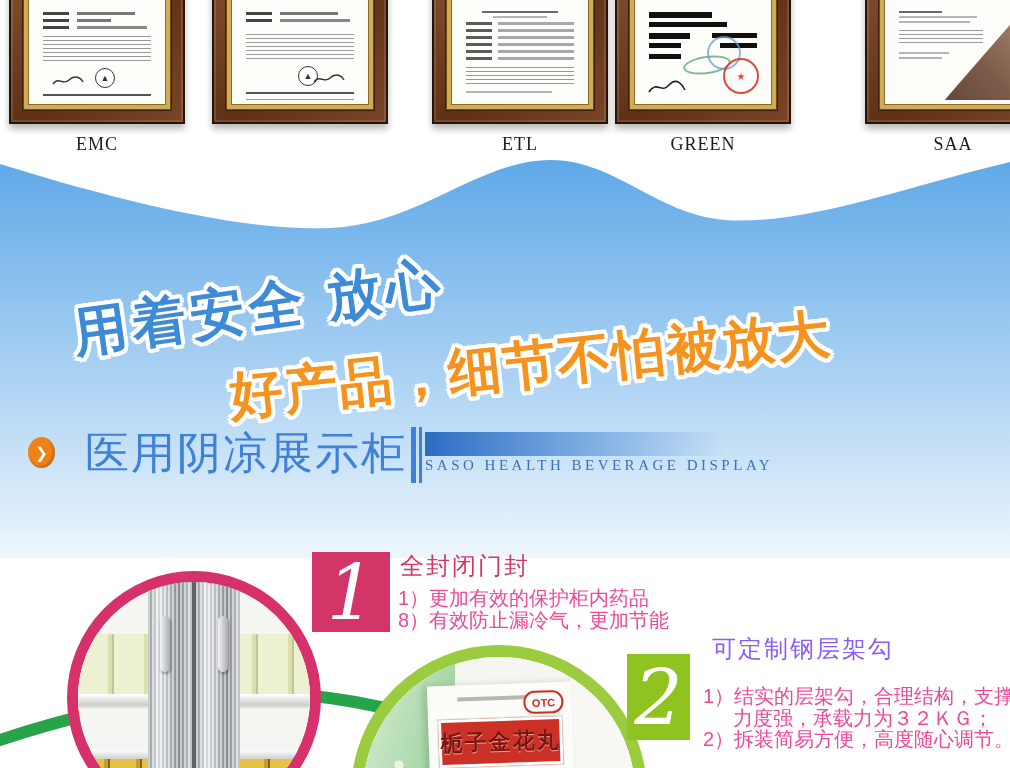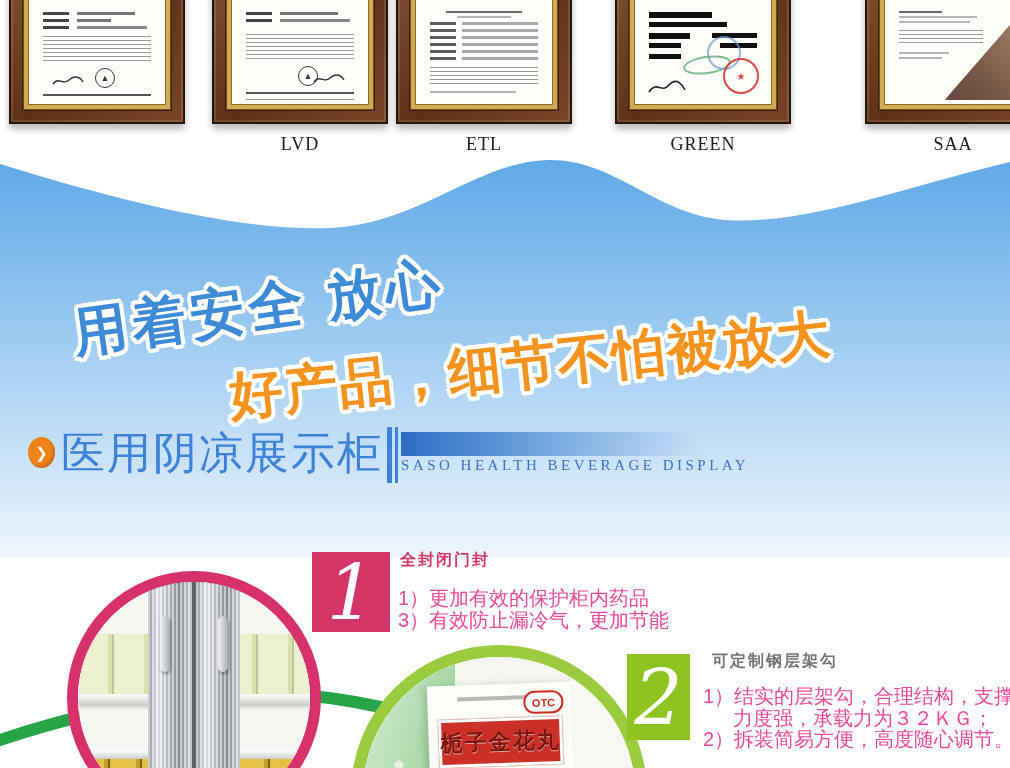--- a/index.html
+++ b/index.html
@@ -68,38 +68,38 @@
   .headline-blue{position:absolute;left:72px;top:272px;z-index:3;transform:rotate(-8deg);
     font-size:54px;font-weight:bold;letter-spacing:5px;color:#3d8ad6;white-space:nowrap;}
   .headline-orange{position:absolute;left:228px;top:330px;z-index:3;transform:rotate(-6deg);
     font-size:53px;font-weight:bold;letter-spacing:2px;color:#f6921e;white-space:nowrap;}
 
   
   .section-header{position:absolute;left:28px;top:424px;z-index:3;display:flex;align-items:flex-start;}
   .sh-bullet{width:27px;height:31px;border-radius:50%;background:#ef8318;margin:13px 6px 0 0;
     display:flex;align-items:center;justify-content:center;color:#fff;font-size:15px;font-weight:bold;
     box-shadow:inset -2px -2px 3px rgba(0,0,0,.18);}
-  .sh-title{font-size:44px;letter-spacing:2px;color:#3e82d8;line-height:58px;white-space:nowrap;}
+  .sh-title{font-size:44px;letter-spacing:2px;color:#3e82d8;line-height:58px;white-space:nowrap;margin-left:24px;}
   .sh-bars{display:flex;gap:3px;margin:3px 3px 0 4px;}
   .sh-bars i{display:block;height:56px;background:#3e82d8;}
   .sh-bars i.b1{width:5px;} .sh-bars i.b2{width:3px;}
   .sh-right{margin-top:8px;}
   .sh-gradbar{width:300px;height:24px;
     background:linear-gradient(90deg,#2b6cc4 0%,#6fa3dd 45%,rgba(200,222,243,.15) 100%);}
   .sh-sub{margin-top:1px;font-family:"Liberation Serif","DejaVu Serif",serif;font-size:15px;
     letter-spacing:3.5px;color:#3a70c0;white-space:nowrap;}
 
   
   .num-square{position:absolute;z-index:3;display:flex;align-items:center;justify-content:center;
     color:#fff;font-family:"DejaVu Serif","Liberation Serif",serif;font-style:italic;}
   .sq1{left:312px;top:552px;width:78px;height:80px;background:#d23566;font-size:76px;}
   .sq2{left:627px;top:654px;width:63px;height:86px;background:#8fc320;font-size:76px;}
-  .feat-title{position:absolute;z-index:3;font-size:16px;font-weight:bold;letter-spacing:2px;white-space:nowrap;}
+  .feat-title{position:absolute;z-index:3;font-size:24px;font-weight:normal;letter-spacing:2px;white-space:nowrap;}
   .ft1{left:400px;top:550px;color:#d23566;}
-  .ft2{left:712px;top:651px;color:#737373;}
+  .ft2{left:712px;top:633px;color:#8b5cf6;}
   .feat-body{position:absolute;z-index:3;font-size:20px;font-weight:normal;color:#ec4899;line-height:22px;white-space:nowrap;}
   .fb1{left:398px;top:587px;}
   .fb2{left:703px;top:686px;line-height:21.5px;}
   .fb2 .indent{padding-left:30px;}
 
   
   .circle{position:absolute;border-radius:50%;z-index:2;box-sizing:content-box;}
   .circle-pink{left:67px;top:571px;width:232px;height:232px;border:11px solid #d6316b;}
   .circle-green{left:351px;top:645px;width:272px;height:272px;border:12px solid #9bcb3e;}
   .circ-in{position:absolute;inset:0;border-radius:50%;overflow:hidden;background:#f5f5f2;}
@@ -166,20 +166,21 @@
             <span class="tuv-logo">▲</span>
             <svg class="sig-svg" width="34" height="14">
               <path d="M2,10 C8,2 12,12 18,6 S30,4 32,8" stroke="#333" fill="none" stroke-width="1.4"></path>
             </svg>
           </div>
           <div class="footer-bar"></div>
 
         </div>
       </div>
     </div>
+    <div class="cert-label">EMC</div>
   </div>
 
   <div class="cert" style="left:212px">
     <div class="cert-frame">
       <div class="cert-gold">
         <div class="cert-paper">
           <div class="kv">
               <i class="k"></i>
               <i class="v"></i>
             </div>
@@ -192,24 +193,23 @@
             <span class="tuv-logo">▲</span>
             <svg class="sig-svg" style="left:auto;right:8px" width="34" height="14">
               <path d="M2,10 C8,2 12,12 18,6 S30,4 32,8" stroke="#333" fill="none" stroke-width="1.4"></path>
             </svg>
           </div>
           <div class="footer-bar"></div>
           <div class="ce-row"></div>
         </div>
       </div>
     </div>
-    <div class="cert-label">LVD</div>
-  </div>
-
-  <div class="cert" style="left:396px">
+  </div>
+
+  <div class="cert" style="left:432px">
     <div class="cert-frame">
       <div class="cert-gold">
         <div class="cert-paper">
           <div class="cline dark c70 center"></div>
           <div class="cline c50"></div>
           <div class="trow"></div>
             <div class="trow"></div>
             <div class="trow"></div>
           <div class="trow"></div>
             <div class="trow"></div>
@@ -294,21 +294,21 @@
   </div>
 
   <svg class="curve-svg" width="700" height="122" viewBox="0 0 700 122">
     <path d="M-12,96 C140,44 255,36 355,54 C445,70 500,95 565,125" stroke="#27a348" stroke-width="12" fill="none" stroke-linecap="round"></path>
   </svg>
 
   <div class="num-square sq1">1</div>
   <div class="feat-title ft1">全封闭门封</div>
   <div class="feat-body fb1">
     <div>1）更加有效的保护柜内药品</div>
-    <div>3）有效防止漏冷气，更加节能</div>
+    <div>8）有效防止漏冷气，更加节能</div>
   </div>
 
   <div class="num-square sq2">2</div>
   <div class="feat-title ft2">可定制钢层架勾</div>
   <div class="feat-body fb2">
     <div>1）结实的层架勾，合理结构，支撑</div>
     <div class="indent">力度强，承载力为３２ＫＧ；</div>
     <div>2）拆装简易方便，高度随心调节。</div>
   </div>
 

